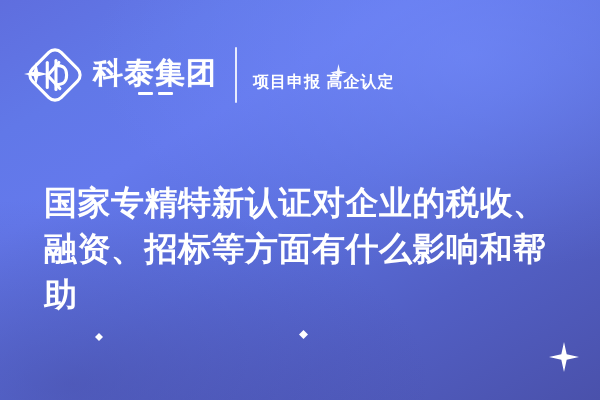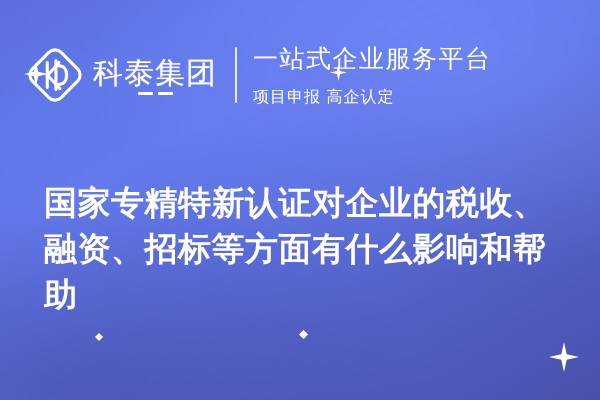--- a/index.html
+++ b/index.html
@@ -70,21 +70,21 @@
   }
   .brand-words {
     margin-left: 9px;
     display: flex;
     flex-direction: column;
     align-items: center;
   }
   .brand-cn {
     color: #ffffff;
     font-size: 30px;
-    font-weight: normal;
+    font-weight: bold;
     letter-spacing: 1px;
     line-height: 34px;
     white-space: nowrap;
     text-shadow: 0 0 1px rgba(255,255,255,0.5);
   }
   .brand-en-row {
     display: flex;
     align-items: center;
     justify-content: center;
     gap: 5px;
@@ -129,20 +129,21 @@
     letter-spacing: 1.5px;
     white-space: nowrap;
   }
   .tagline-sub {
     color: #ffffff;
     font-size: 16px;
     line-height: 22px;
     letter-spacing: 1px;
     margin-top: 13px;
     white-space: nowrap;
+    font-weight: bold;
   }
 
   
   .title {
     position: absolute;
     left: 44px;
     top: 158px;
     width: 506px;
     color: #ffffff;
     font-size: 33px;
@@ -193,21 +194,20 @@
           <div class="brand-en-row">
             <span class="brand-rule"></span>
             <span class="brand-rule"></span>
           </div>
         </div>
       </div>
 
       <div class="divider"></div>
 
       <div class="tagline-block">
-        <div class="tagline-main">一站式企业服务平台</div>
         <div class="tagline-sub">项目申报 高企认定</div>
       </div>
 
       <span class="sparkle spark-4" style="left:330px; top:64px; width:17px; height:17px; opacity:0.95;"></span>
     </div>
 
     <h1 class="title">国家专精特新认证对企业的税收、融资、招标等方面有什么影响和帮助</h1>
 
     <span class="sparkle spark-diamond" style="left:95px; top:333px; width:8px; height:8px;"></span>
 

